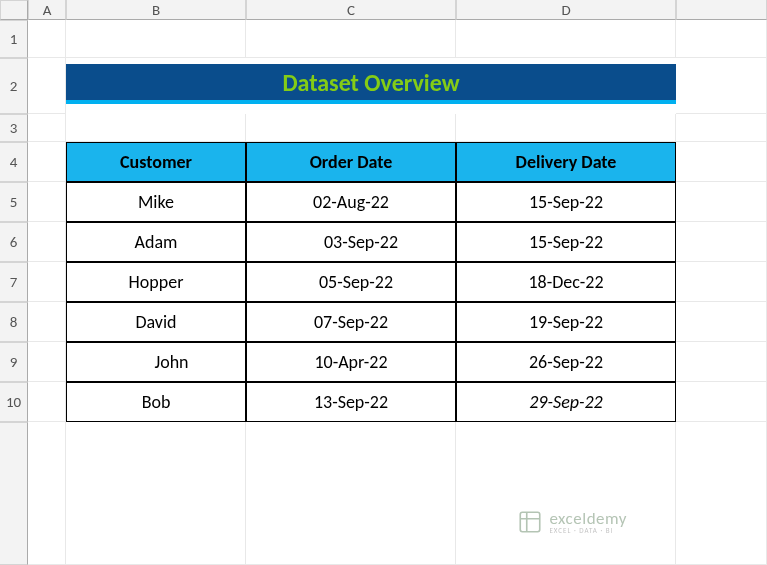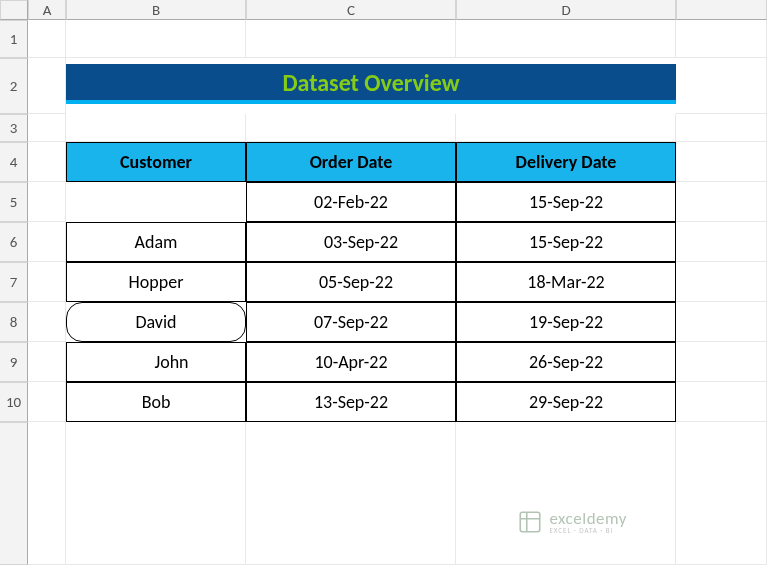--- a/index.html
+++ b/index.html
@@ -142,42 +142,43 @@
   <div class="title-cell">Dataset Overview</div>
 
   <div class="cell" style="grid-column:3;grid-row:4;"></div>
   <div class="cell" style="grid-column:4;grid-row:4;"></div>
   <div class="cell" style="grid-column:5;grid-row:4;"></div>
 
   <div class="th" style="grid-column:3;grid-row:5;">Customer</div>
   <div class="th" style="grid-column:4;grid-row:5;">Order Date</div>
   <div class="th" style="grid-column:5;grid-row:5;">Delivery Date</div>
 
-  <div class="td" style="grid-column:4;grid-row:6;">02-Feb-22</div>
+  <div class="td" style="grid-column:3;grid-row:6;">Mike</div>
+  <div class="td" style="grid-column:4;grid-row:6;">02-Aug-22</div>
   <div class="td" style="grid-column:5;grid-row:6;">15-Sep-22</div>
 
   <div class="td" style="grid-column:3;grid-row:7;">Adam</div>
   <div class="td" style="grid-column:4;grid-row:7;padding-left:20px;">03-Sep-22</div>
   <div class="td" style="grid-column:5;grid-row:7;">15-Sep-22</div>
 
   <div class="td" style="grid-column:3;grid-row:8;">Hopper</div>
   <div class="td" style="grid-column:4;grid-row:8;padding-left:10px;">05-Sep-22</div>
-  <div class="td" style="grid-column:5;grid-row:8;">18-Mar-22</div>
+  <div class="td" style="grid-column:5;grid-row:8;">18-Dec-22</div>
 
-  <div class="td" style="grid-column:3;grid-row:9;border-radius:16px;">David</div>
+  <div class="td" style="grid-column:3;grid-row:9;">David</div>
   <div class="td" style="grid-column:4;grid-row:9;">07-Sep-22</div>
   <div class="td" style="grid-column:5;grid-row:9;">19-Sep-22</div>
 
   <div class="td" style="grid-column:3;grid-row:10;padding-left:31px;">John</div>
   <div class="td" style="grid-column:4;grid-row:10;">10-Apr-22</div>
   <div class="td" style="grid-column:5;grid-row:10;">26-Sep-22</div>
 
   <div class="td" style="grid-column:3;grid-row:11;">Bob</div>
   <div class="td" style="grid-column:4;grid-row:11;">13-Sep-22</div>
-  <div class="td" style="grid-column:5;grid-row:11;">29-Sep-22</div>
+  <div class="td" style="grid-column:5;grid-row:11;font-style:italic;">29-Sep-22</div>
 
   <div class="cell" style="grid-column:3;grid-row:12;"></div>
   <div class="cell" style="grid-column:4;grid-row:12;"></div>
   <div class="cell" style="grid-column:5;grid-row:12;"></div>
 </div>
 
 <div class="watermark">
   <svg class="wm-icon" viewBox="0 0 24 24" fill="none" stroke="#6b8a6b" stroke-width="1.5">
     <rect x="3" y="3" width="18" height="18" rx="2"></rect>
     <path d="M3 9h18M9 3v18"></path>

